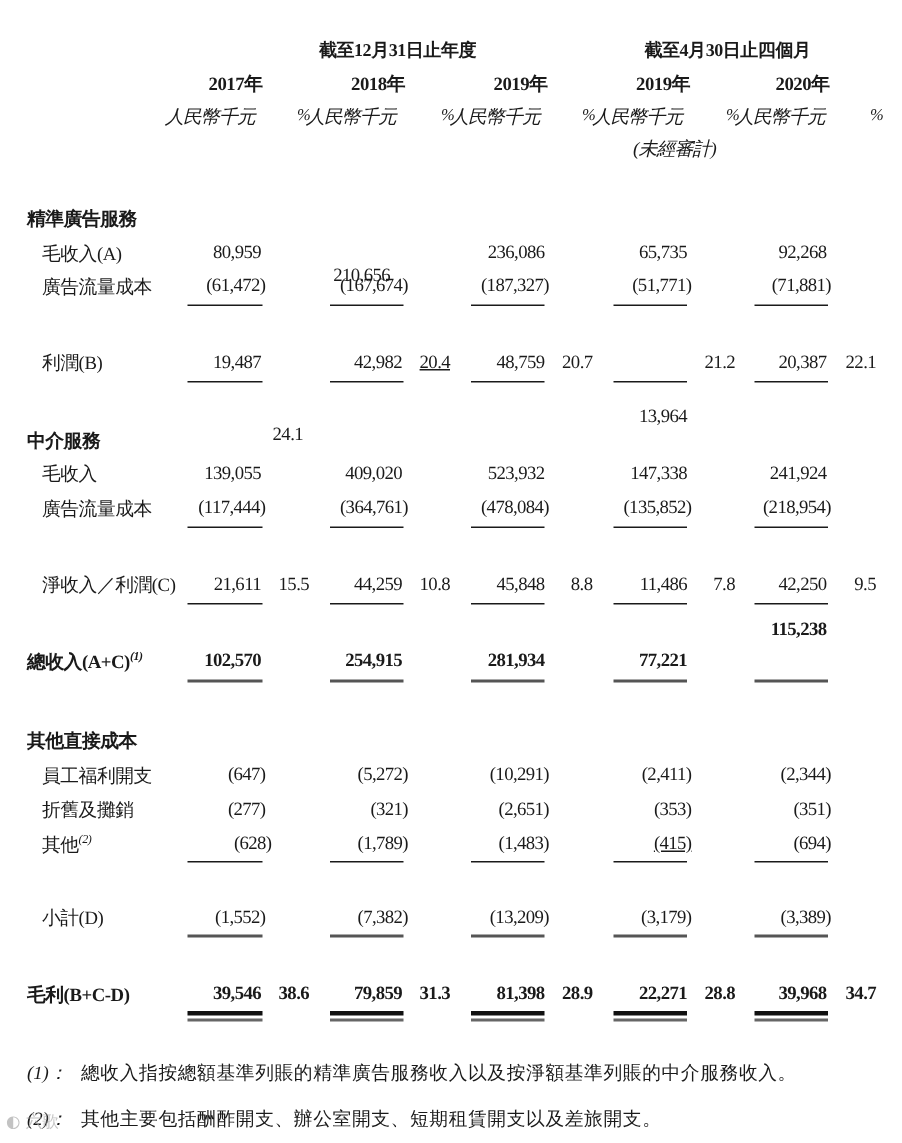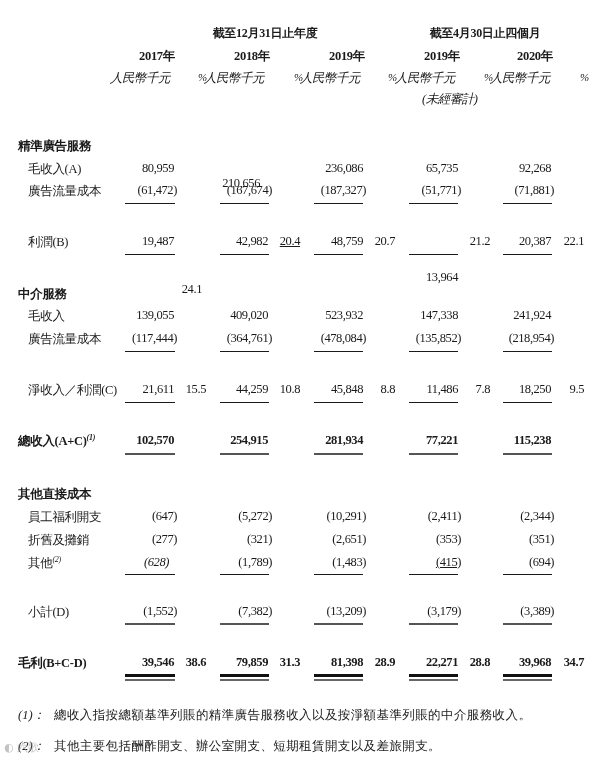--- a/index.html
+++ b/index.html
@@ -117,35 +117,35 @@
 
 <div class="abs label" style="left:28px; top:382px;">淨收入／利潤(C)</div>
 <div class="abs num" style="left:114px; top:382px;">21,611</div>
 <div class="abs pct" style="left:182px; top:382px;">15.5</div>
 <div class="abs num" style="left:208px; top:382px;">44,259</div>
 <div class="abs pct" style="left:276px; top:382px;">10.8</div>
 <div class="abs num" style="left:303px; top:382px;">45,848</div>
 <div class="abs pct" style="left:371px; top:382px;">8.8</div>
 <div class="abs num" style="left:398px; top:382px;">11,486</div>
 <div class="abs pct" style="left:466px; top:382px;">7.8</div>
-<div class="abs num" style="left:491px; top:382px;">18,250</div>
+<div class="abs num" style="left:491px; top:382px;">42,250</div>
 <div class="abs pct" style="left:560px; top:382px;">9.5</div>
 
 <div class="uline" style="left:125px; top:402px; width:50px;"></div>
 <div class="uline" style="left:220px; top:402px; width:49px;"></div>
 <div class="uline" style="left:314px; top:402px; width:49px;"></div>
 <div class="uline" style="left:409px; top:402px; width:49px;"></div>
 <div class="uline" style="left:503px; top:402px; width:49px;"></div>
 
 <div class="abs label bold" style="left:18px; top:433px;"><span>總收入(A+C)</span><span class="sup">(1)</span></div>
 <div class="abs num bold" style="left:114px; top:433px;">102,570</div>
 <div class="abs num bold" style="left:208px; top:433px;">254,915</div>
 <div class="abs num bold" style="left:303px; top:433px;">281,934</div>
 <div class="abs num bold" style="left:398px; top:433px;">77,221</div>
-<div class="abs num bold" style="left:491px; top:433px;">115,238</div>
+<div class="abs num bold" style="left:491px; top:412px;">115,238</div>
 
 <div class="uline gray" style="left:125px; top:453px; width:50px;"></div>
 <div class="uline gray" style="left:220px; top:453px; width:49px;"></div>
 <div class="uline gray" style="left:314px; top:453px; width:49px;"></div>
 <div class="uline gray" style="left:409px; top:453px; width:49px;"></div>
 <div class="uline gray" style="left:503px; top:453px; width:49px;"></div>
 
 <div class="abs section" style="left:18px; top:486px;">其他直接成本</div>
 
 <div class="abs label" style="left:28px; top:509px;">員工福利開支</div>
@@ -156,21 +156,21 @@
 <div class="abs num" style="left:494px; top:509px;">(2,344)</div>
 
 <div class="abs label" style="left:28px; top:532px;">折舊及攤銷</div>
 <div class="abs num" style="left:117px; top:532px;">(277)</div>
 <div class="abs num" style="left:212px; top:532px;">(321)</div>
 <div class="abs num" style="left:306px; top:532px;">(2,651)</div>
 <div class="abs num" style="left:401px; top:532px;">(353)</div>
 <div class="abs num" style="left:494px; top:532px;">(351)</div>
 
 <div class="abs label" style="left:28px; top:555px;"><span>其他</span><span class="sup">(2)</span></div>
-<div class="abs num" style="left:109px; top:555px;font-style:italic;">(628)</div>
+<div class="abs num" style="left:121px; top:555px;">(628)</div>
 <div class="abs num" style="left:212px; top:555px;">(1,789)</div>
 <div class="abs num" style="left:306px; top:555px;">(1,483)</div>
 <div class="abs num" style="left:401px; top:555px;text-decoration:underline;">(415)</div>
 <div class="abs num" style="left:494px; top:555px;">(694)</div>
 
 <div class="uline" style="left:125px; top:574px; width:50px;"></div>
 <div class="uline" style="left:220px; top:574px; width:49px;"></div>
 <div class="uline" style="left:314px; top:574px; width:49px;"></div>
 <div class="uline" style="left:409px; top:574px; width:49px;"></div>
 <div class="uline" style="left:503px; top:574px; width:49px;"></div>

